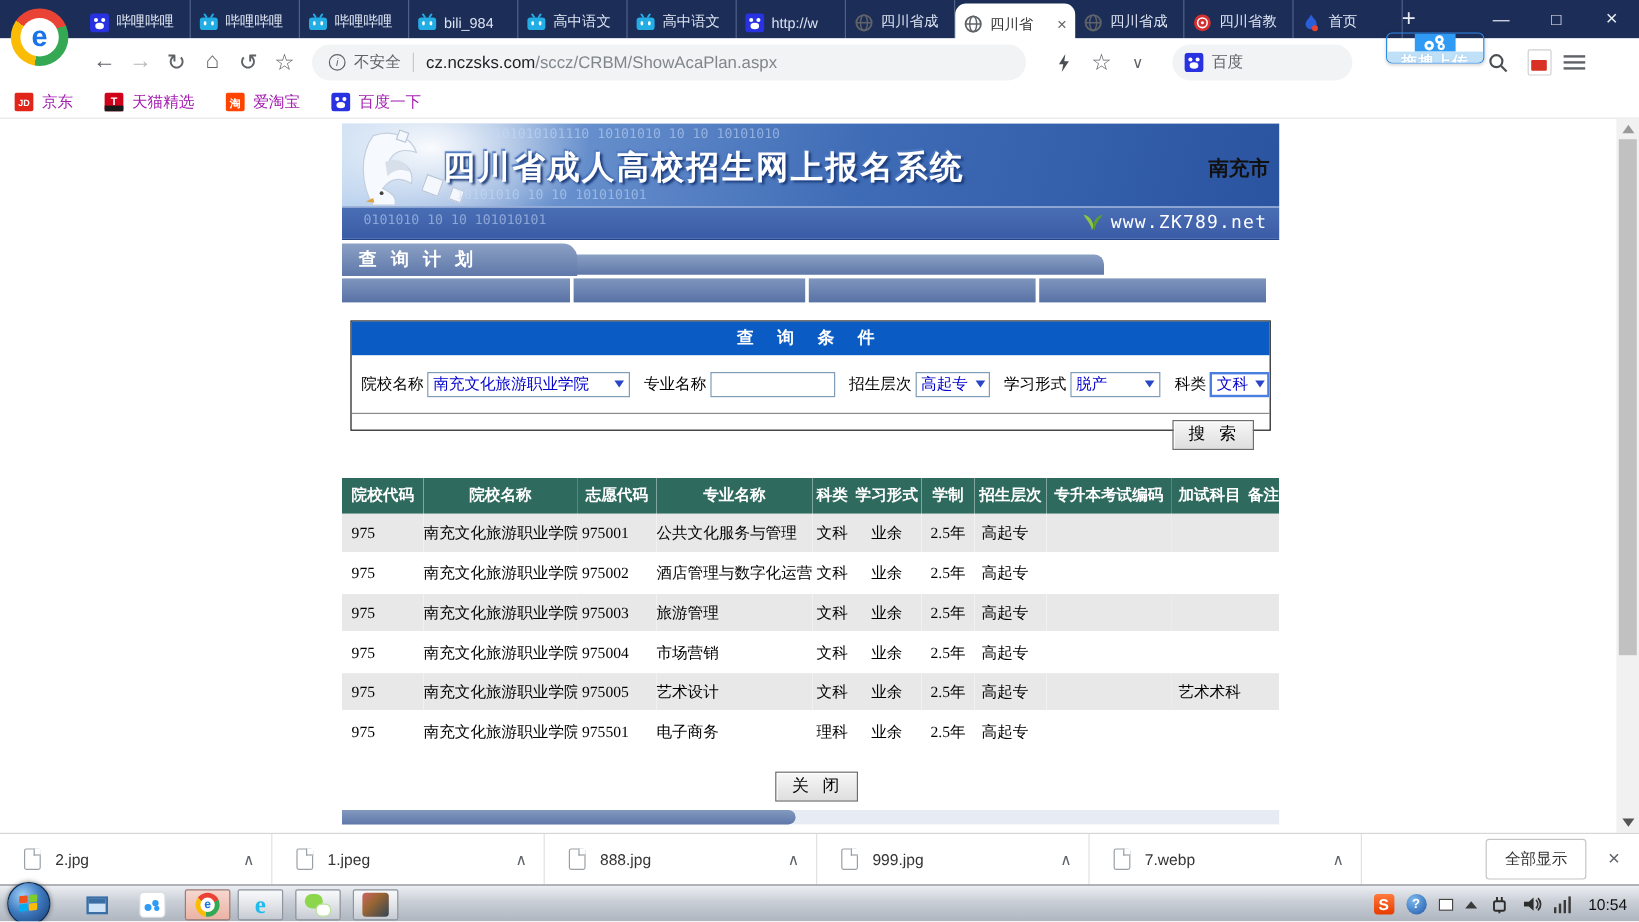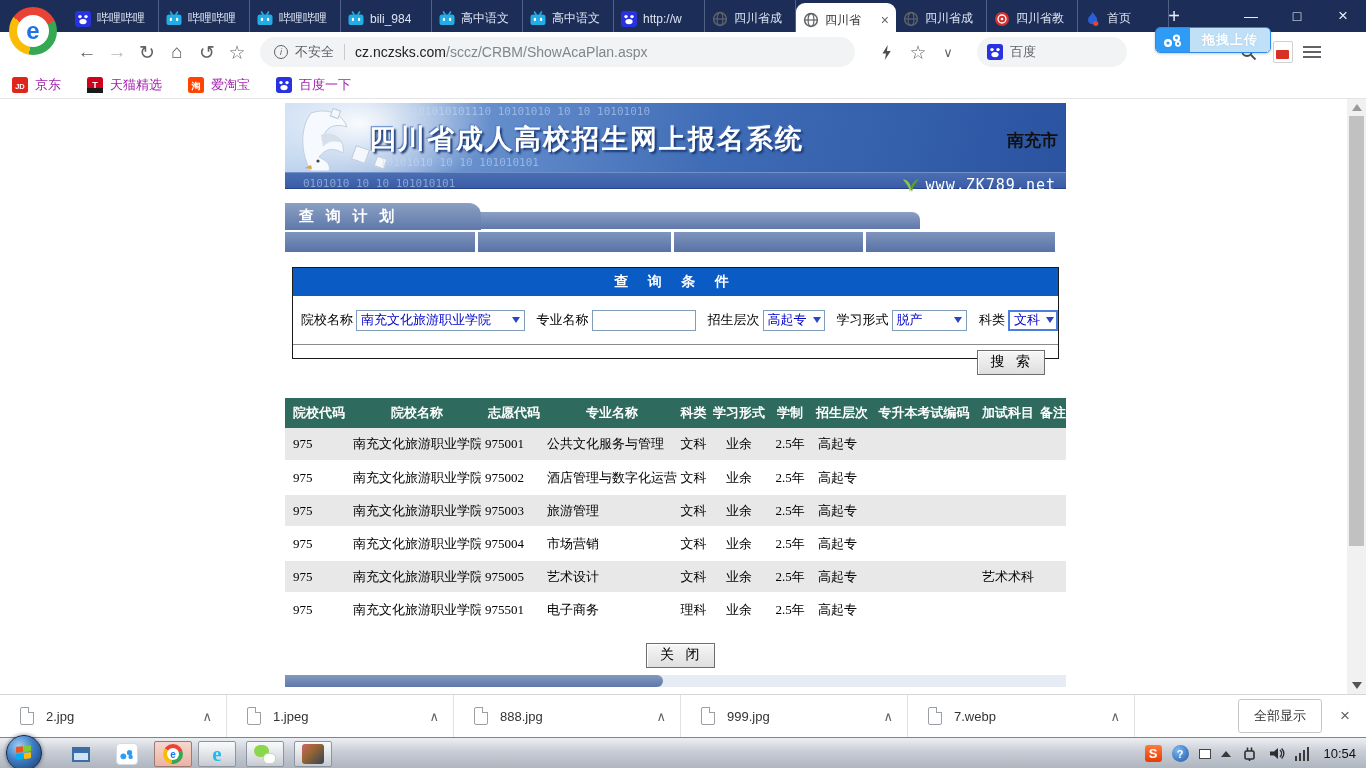--- a/index.html
+++ b/index.html
@@ -36,21 +36,21 @@
     font-size:9px; color:#5f6368; font-style:italic; flex:none; }
   #security-label { color:#5f6368; font-size:13px; margin:0 10px 0 7px; }
   .addr-divider { width:1px; height:16px; background:#c8cacd; margin-right:10px; }
   #url-host { color:#202124; font-size:14px; }
   #url-path { color:#80868b; font-size:14px; }
   #toolbar-right { display:flex; align-items:center; margin-left:14px; }
   #searchbox { width:150px; height:30px; background:#f1f3f4; border-radius:15px; display:flex; align-items:center; padding:0 10px; gap:7px; margin-left:14px; }
   #searchbox .icon svg { width:16px; height:16px; display:block; }
   #search-placeholder { color:#5f6368; font-size:13px; }
   #upload-badge { position:absolute; left:1155px; top:27px; height:26px; display:flex; align-items:center; border:1px solid #2e8ae5;
-    border-radius:5px; overflow:hidden; z-index:40; box-shadow:0 1px 3px rgba(0,0,0,.2); }
+    border-radius:5px; overflow:hidden; z-index:40; box-shadow:0 1px 3px rgba(0,0,0,.2);flex-direction:column; }
   #upload-badge .bicon { width:34px; height:26px; background:#2f9bf4; display:flex; align-items:center; justify-content:center; }
   #upload-badge .bicon svg { width:22px; height:15px; }
   #upload-badge .blabel { background:#bfe0f7; color:#fff; font-size:13px; font-weight:bold; letter-spacing:1px; padding:0 12px; height:26px;
     display:flex; align-items:center; text-shadow:0 0 2px #9cc9ec; }
   .tool-icon { width:34px; display:flex; align-items:center; justify-content:center; flex:none; }
   .tool-icon svg { width:17px; height:17px; display:block; }
   #pdf-icon { width:20px; height:22px; background:#fff; border:1px solid #d0d0d0; position:relative; border-radius:2px; }
   #pdf-icon::after { content:""; position:absolute; left:2px; bottom:3px; width:13px; height:9px; background:#d93025; border-radius:1px; }
   #menu-icon { width:18px; height:12px; border-top:2px solid #5f6368; border-bottom:2px solid #5f6368; position:relative; margin:0 16px 0 10px; }
   #menu-icon::after { content:""; position:absolute; left:0; top:3px; width:18px; height:2px; background:#5f6368; }
@@ -69,21 +69,21 @@
   
   #banner { position:absolute; left:0; top:4px; width:781px; height:69px; overflow:hidden;
     background:linear-gradient(104deg,#b8d2ef 0%,#6b93cf 22%,#3f6cb6 55%,#2a53a0 100%); }
   #banner .burst { position:absolute; left:-30px; top:-40px; width:260px; height:150px;
     background:radial-gradient(ellipse at 40% 40%, rgba(255,255,255,.95) 0%, rgba(255,255,255,0) 60%); }
   #banner-title { position:absolute; left:84px; top:18px; font-size:27px; font-weight:bold; color:#fff; letter-spacing:2px;
     text-shadow:2px 2px 2px #1a3a78, -1px -1px 1px #4e79c0; white-space:nowrap; }
   #banner-city { position:absolute; right:8px; top:26px; font-size:17px; font-weight:bold; color:#111; }
   .binary { position:absolute; color:rgba(200,220,248,.55); font-family:"DejaVu Sans Mono",monospace; font-size:11px; white-space:nowrap; }
   #bin1 { left:120px; top:2px; } #bin2 { left:95px; top:53px; } 
-  #strip { position:absolute; left:0; top:73px; width:781px; height:17px; background:linear-gradient(#4a6eb4,#3a5ca6);
+  #strip { position:absolute; left:0; top:73px; width:781px; height:28px; background:linear-gradient(#4a6eb4,#3a5ca6);
     border-top:1px solid #7290c8; border-bottom:1px solid #24448c; }
   #strip-site { position:absolute; right:10px; top:3px; display:flex; align-items:center; gap:6px; color:#fff;
     font-family:"DejaVu Sans Mono",monospace; font-size:15px; letter-spacing:1px; }
   #strip-site svg { width:18px; height:16px; }
   #bin3 { left:18px; top:78px; }
   .cube { position:absolute; background:#f4f7fb; border:1px solid #b9c6da; transform:rotate(20deg); }
 
   
   #qtab-ext { position:absolute; left:0; top:113px; width:635px; height:17px; background:linear-gradient(#8ba0c4,#5f78a9); border-radius:0 8px 0 0; }
   #qtab-main { position:absolute; left:0; top:104px; width:196px; height:27px; background:linear-gradient(#8ba0c4,#5f78a9);

